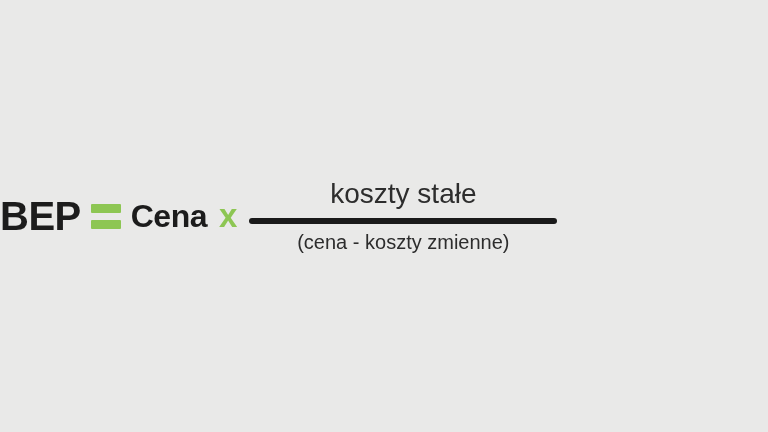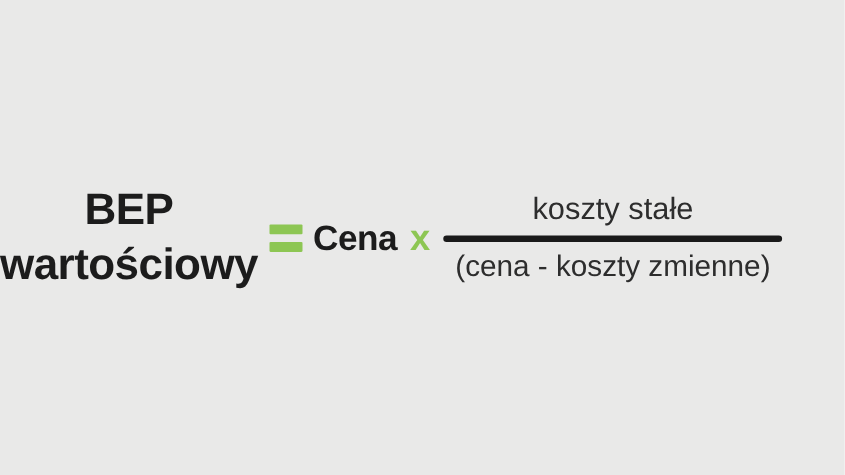--- a/index.html
+++ b/index.html
@@ -70,35 +70,34 @@
     margin-bottom: 8px;
     white-space: nowrap;
   }
   .fraction-line {
     width: 308px;
     height: 6px;
     background: #1a1a1a;
     border-radius: 3px;
   }
   .denominator {
-    font-size: 27px;
+    font-size: 20px;
     color: #2d2d2d;
     margin-top: 7px;
     white-space: nowrap;
   }
 </style>
 </head>
 <body>
 
 <div class="canvas">
   <div class="formula">
 
     <div class="title">
       <span class="line">BEP</span>
-      <span class="line">wartościowy</span>
     </div>
 
     <div class="equals" role="img" aria-label="=">
       <div class="bar"></div>
       <div class="bar"></div>
     </div>
 
     <span class="price-term">Cena</span>
 
     <span class="multiply">x</span>

